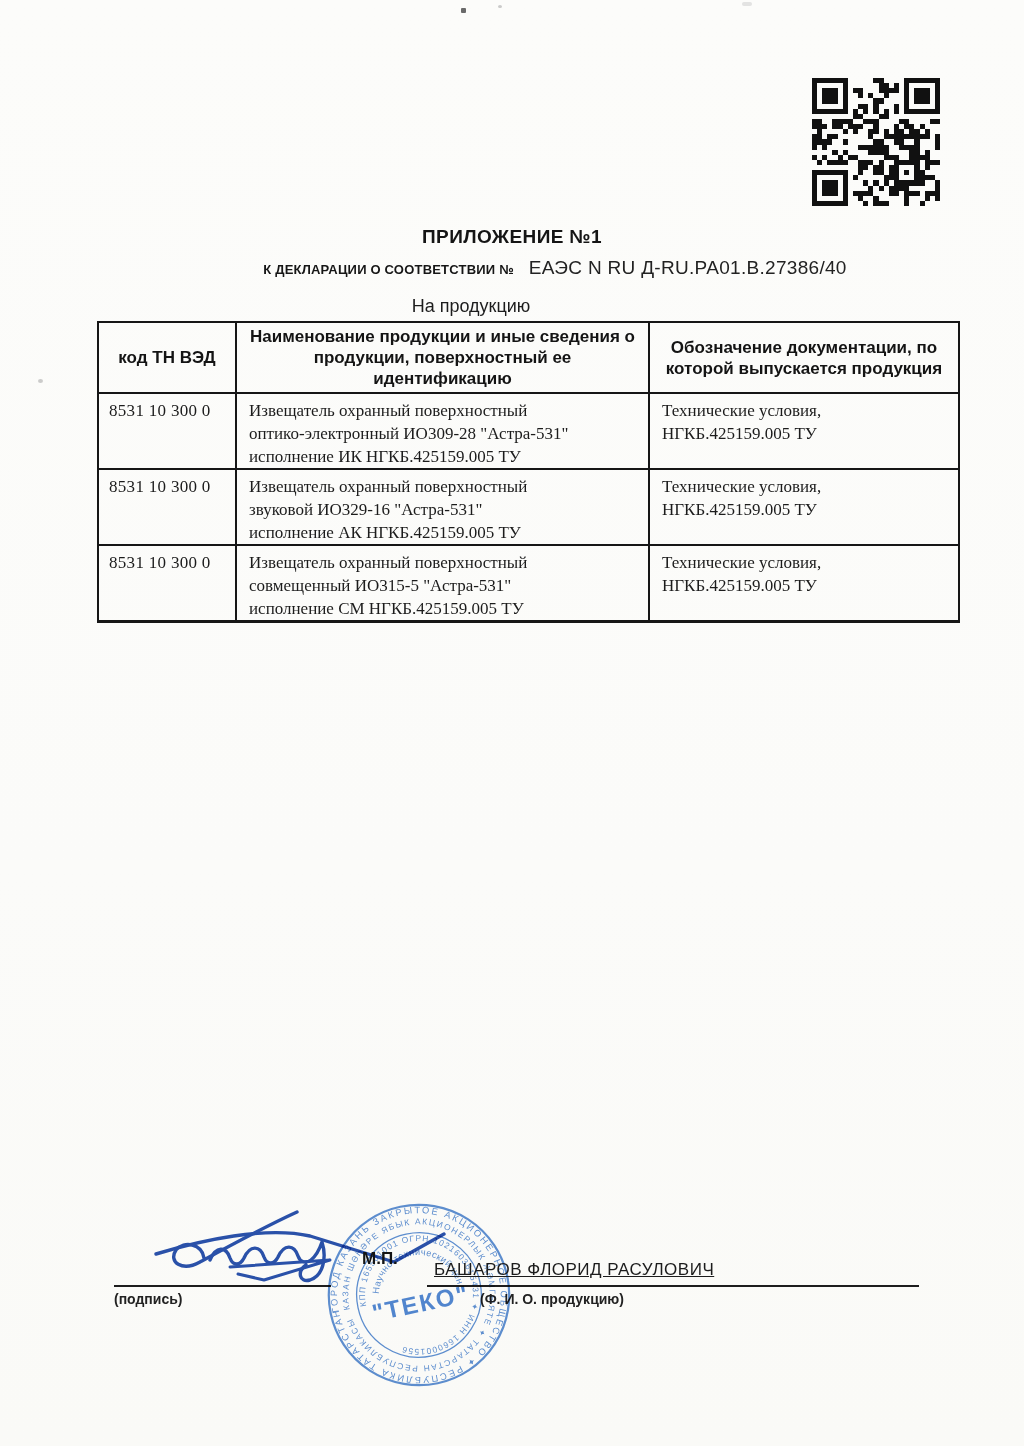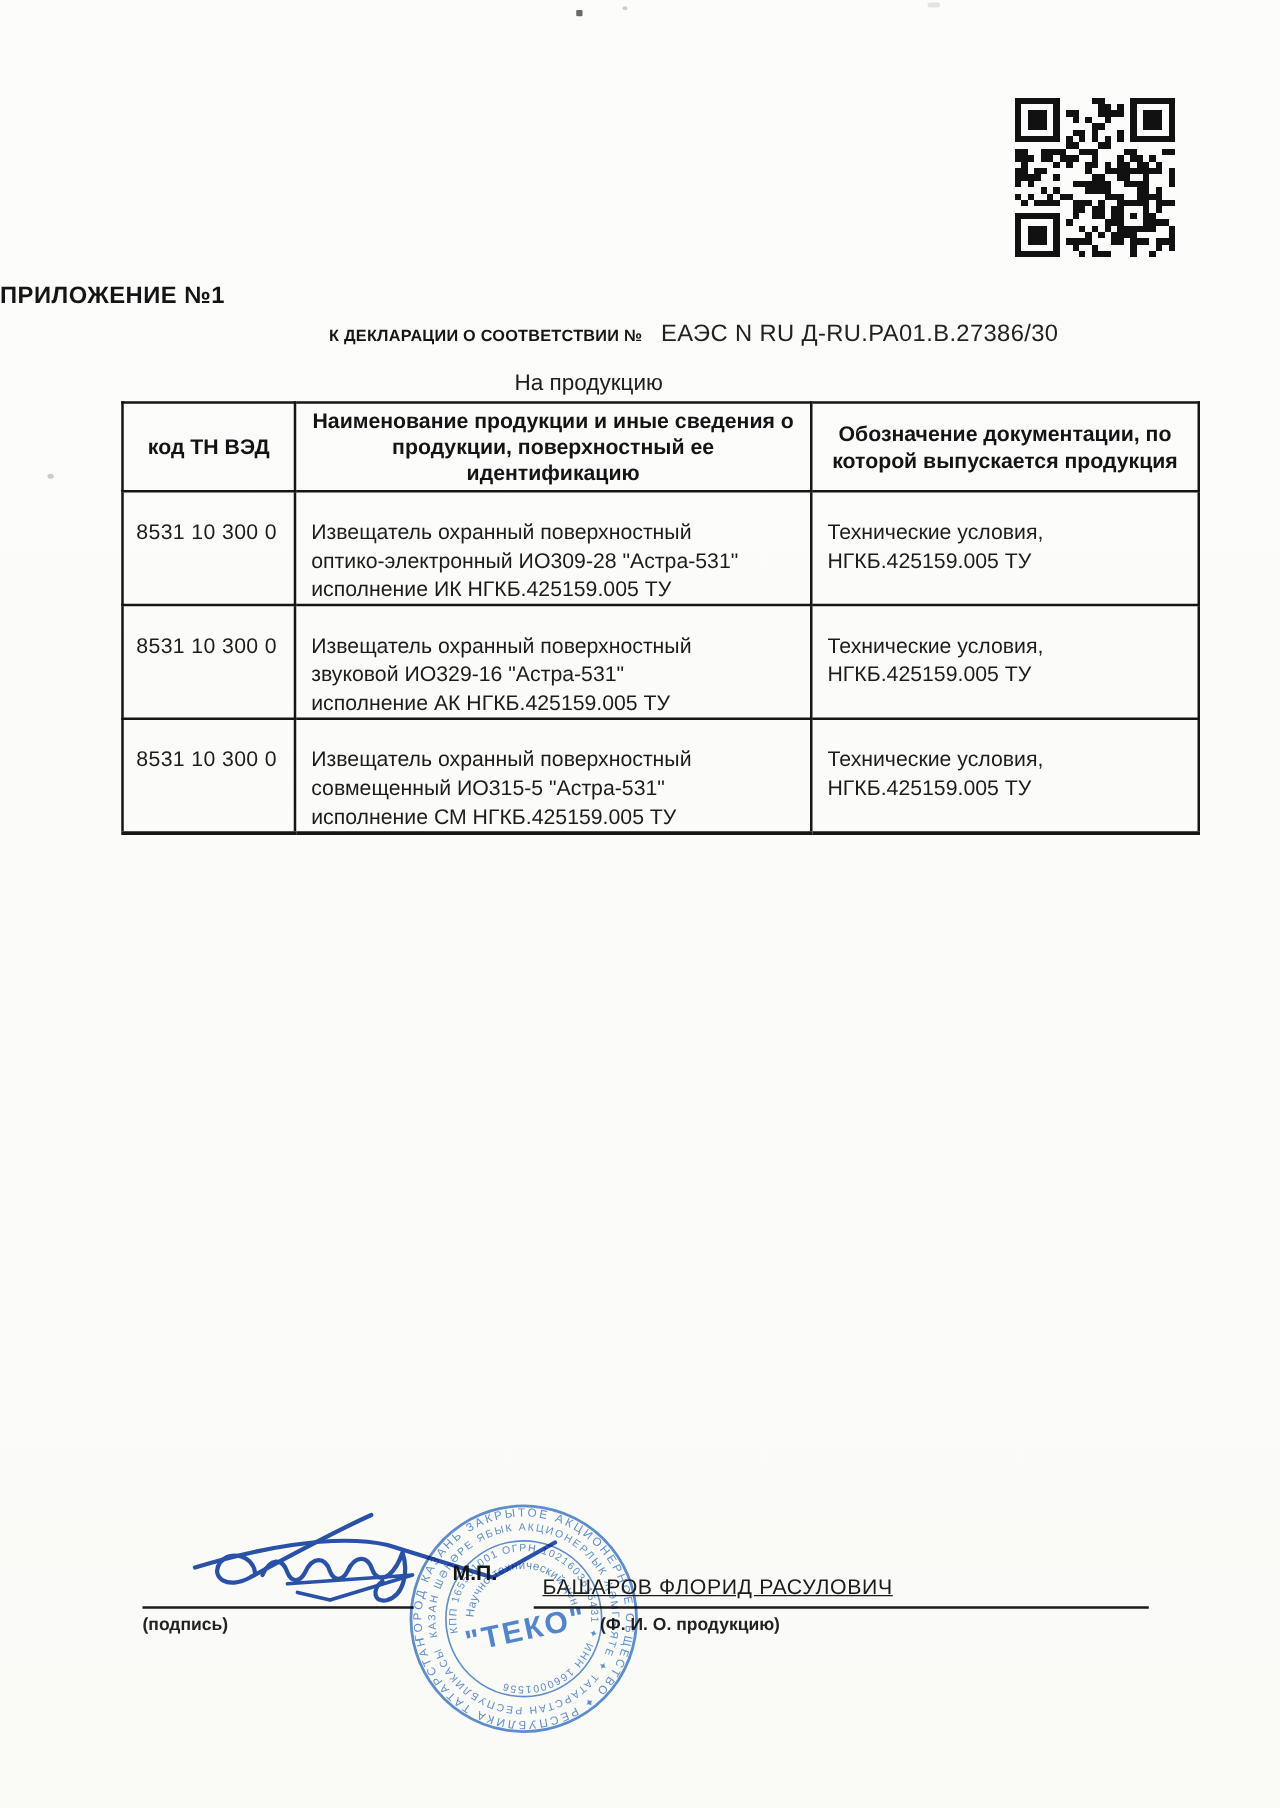--- a/index.html
+++ b/index.html
@@ -14,21 +14,21 @@
   
   .artifact{position:absolute;border-radius:50%;}
   .a1{left:461px;top:8px;width:5px;height:5px;background:#3a3a3a;opacity:.75;border-radius:1px;}
   .a2{left:498px;top:5px;width:4px;height:3px;background:#9a9a9a;opacity:.5;}
   .a3{left:38px;top:379px;width:5px;height:4px;background:#9b9b9b;opacity:.5;}
   .a4{left:742px;top:2px;width:10px;height:4px;background:#c9c9c9;opacity:.5;border-radius:2px;}
 
   .qr{position:absolute;left:812px;top:78px;width:128px;height:128px;}
 
   .title{
-    position:absolute;left:0;right:0;top:226px;text-align:left;
+    position:absolute;left:0;right:0;top:226px;text-align:center;
     font-size:19px;font-weight:bold;letter-spacing:.4px;color:#151515;
   }
   .subtitle{
     position:absolute;left:0;right:0;top:257px;text-align:center;
     transform:translateX(43px);white-space:nowrap;color:#161616;
   }
   .subtitle .lbl{font-size:13px;font-weight:bold;letter-spacing:.2px;}
   .subtitle .num{font-size:19px;font-weight:normal;margin-left:15px;letter-spacing:.3px;color:#222;}
   .intro{
     position:absolute;left:0;right:0;top:296px;text-align:center;
@@ -43,21 +43,21 @@
     border:2px solid #161616;white-space:pre-line;overflow:hidden;
   }
   .products th{
     font-size:17px;font-weight:bold;line-height:21px;text-align:center;
     vertical-align:middle;padding:3px 6px;color:#141414;
   }
   .products thead tr{height:65px;}
   .products tbody tr{height:74px;}
   .products td{
     font-size:17px;line-height:23px;vertical-align:top;
-    padding:20px 8px 0 12px;color:#1c1c1c;
+    padding:5px 8px 0 12px;color:#1c1c1c;font-family:Liberation Serif, serif;
   }
   .products col.c1{width:138px;}
   .products col.c2{width:413px;}
   .products col.c3{width:310px;}
   .products td.code{letter-spacing:.3px;padding-left:10px;}
   .products tbody tr:last-child td{border-bottom-width:3px;}
 
   
   .sig-line{position:absolute;height:2px;background:#1d1d1d;}
   .line-left{left:114px;top:1285px;width:217px;}
@@ -393,21 +393,21 @@
         <rect x="12" y="24" width="1" height="1"></rect>
         <rect x="13" y="24" width="1" height="1"></rect>
         <rect x="14" y="24" width="1" height="1"></rect>
         <rect x="18" y="24" width="1" height="1"></rect>
         <rect x="21" y="24" width="1" height="1"></rect>
       </svg></div>
 
   <div class="title">ПРИЛОЖЕНИЕ №1</div>
 
   <div class="subtitle">
-    <span class="lbl">К ДЕКЛАРАЦИИ О СООТВЕТСТВИИ №</span><span class="num">ЕАЭС N RU Д-RU.РА01.В.27386/30</span>
+    <span class="lbl">К ДЕКЛАРАЦИИ О СООТВЕТСТВИИ №</span><span class="num">ЕАЭС N RU Д-RU.РА01.В.27386/40</span>
   </div>
 
   <div class="intro">На продукцию</div>
 
   <table class="products">
     <colgroup>
         <col class="c1">
         <col class="c2">
         <col class="c3">
       </colgroup>

